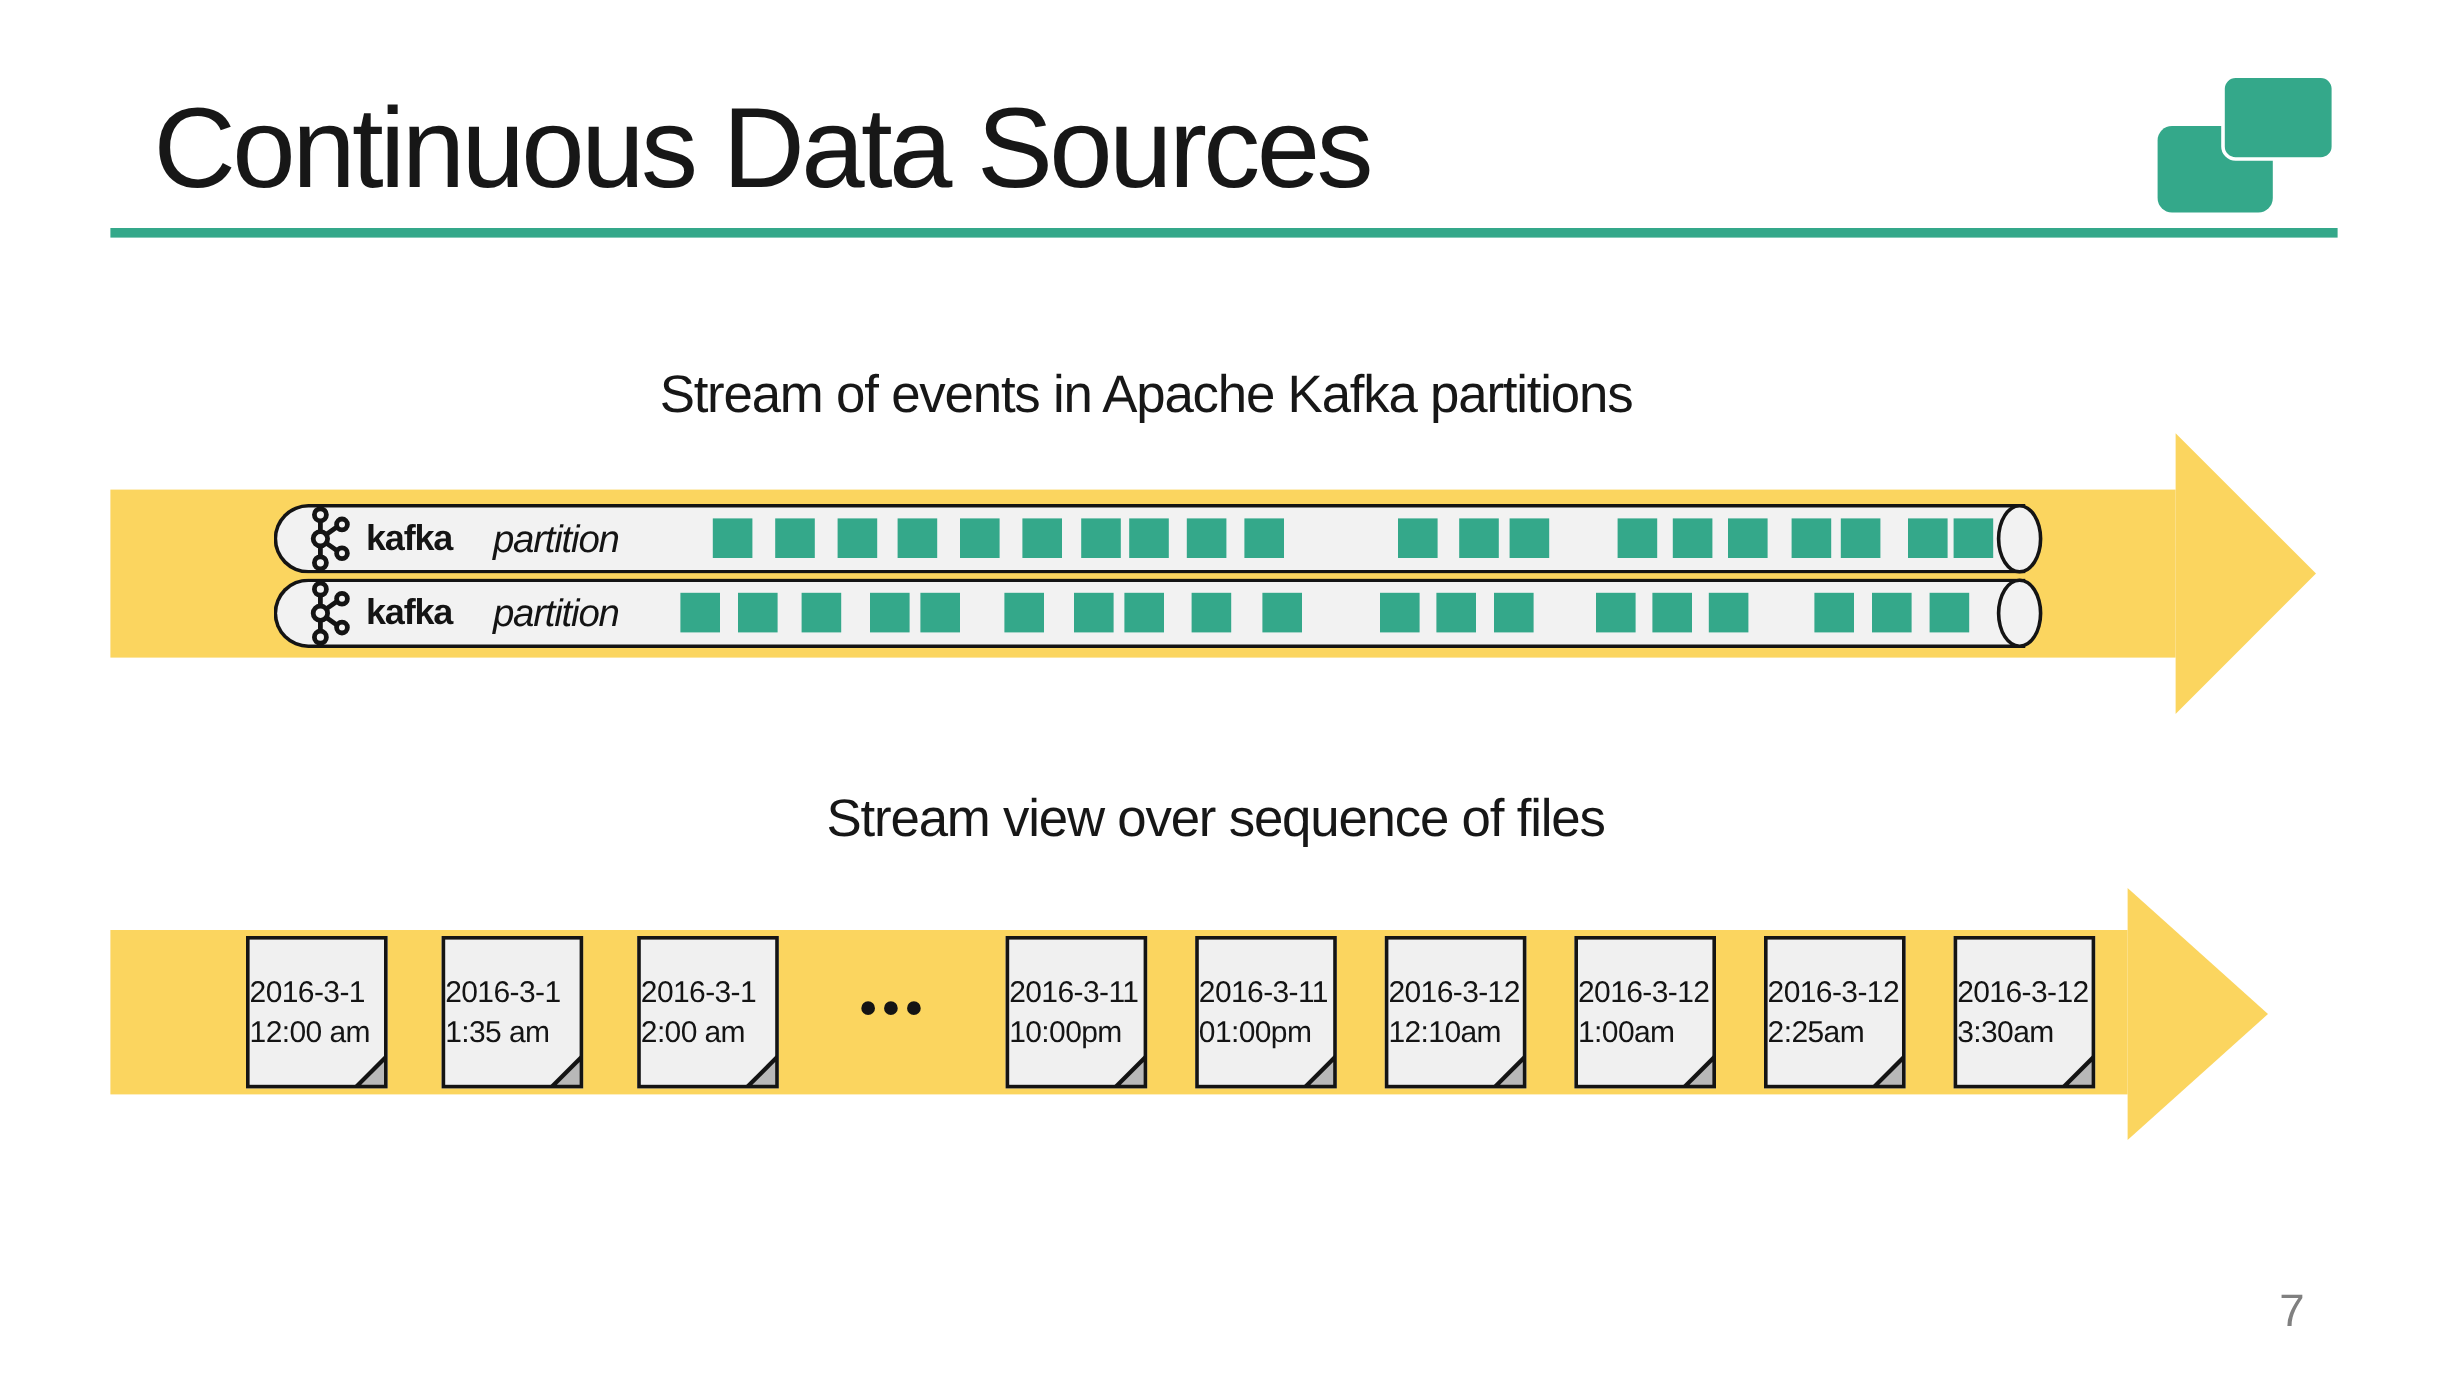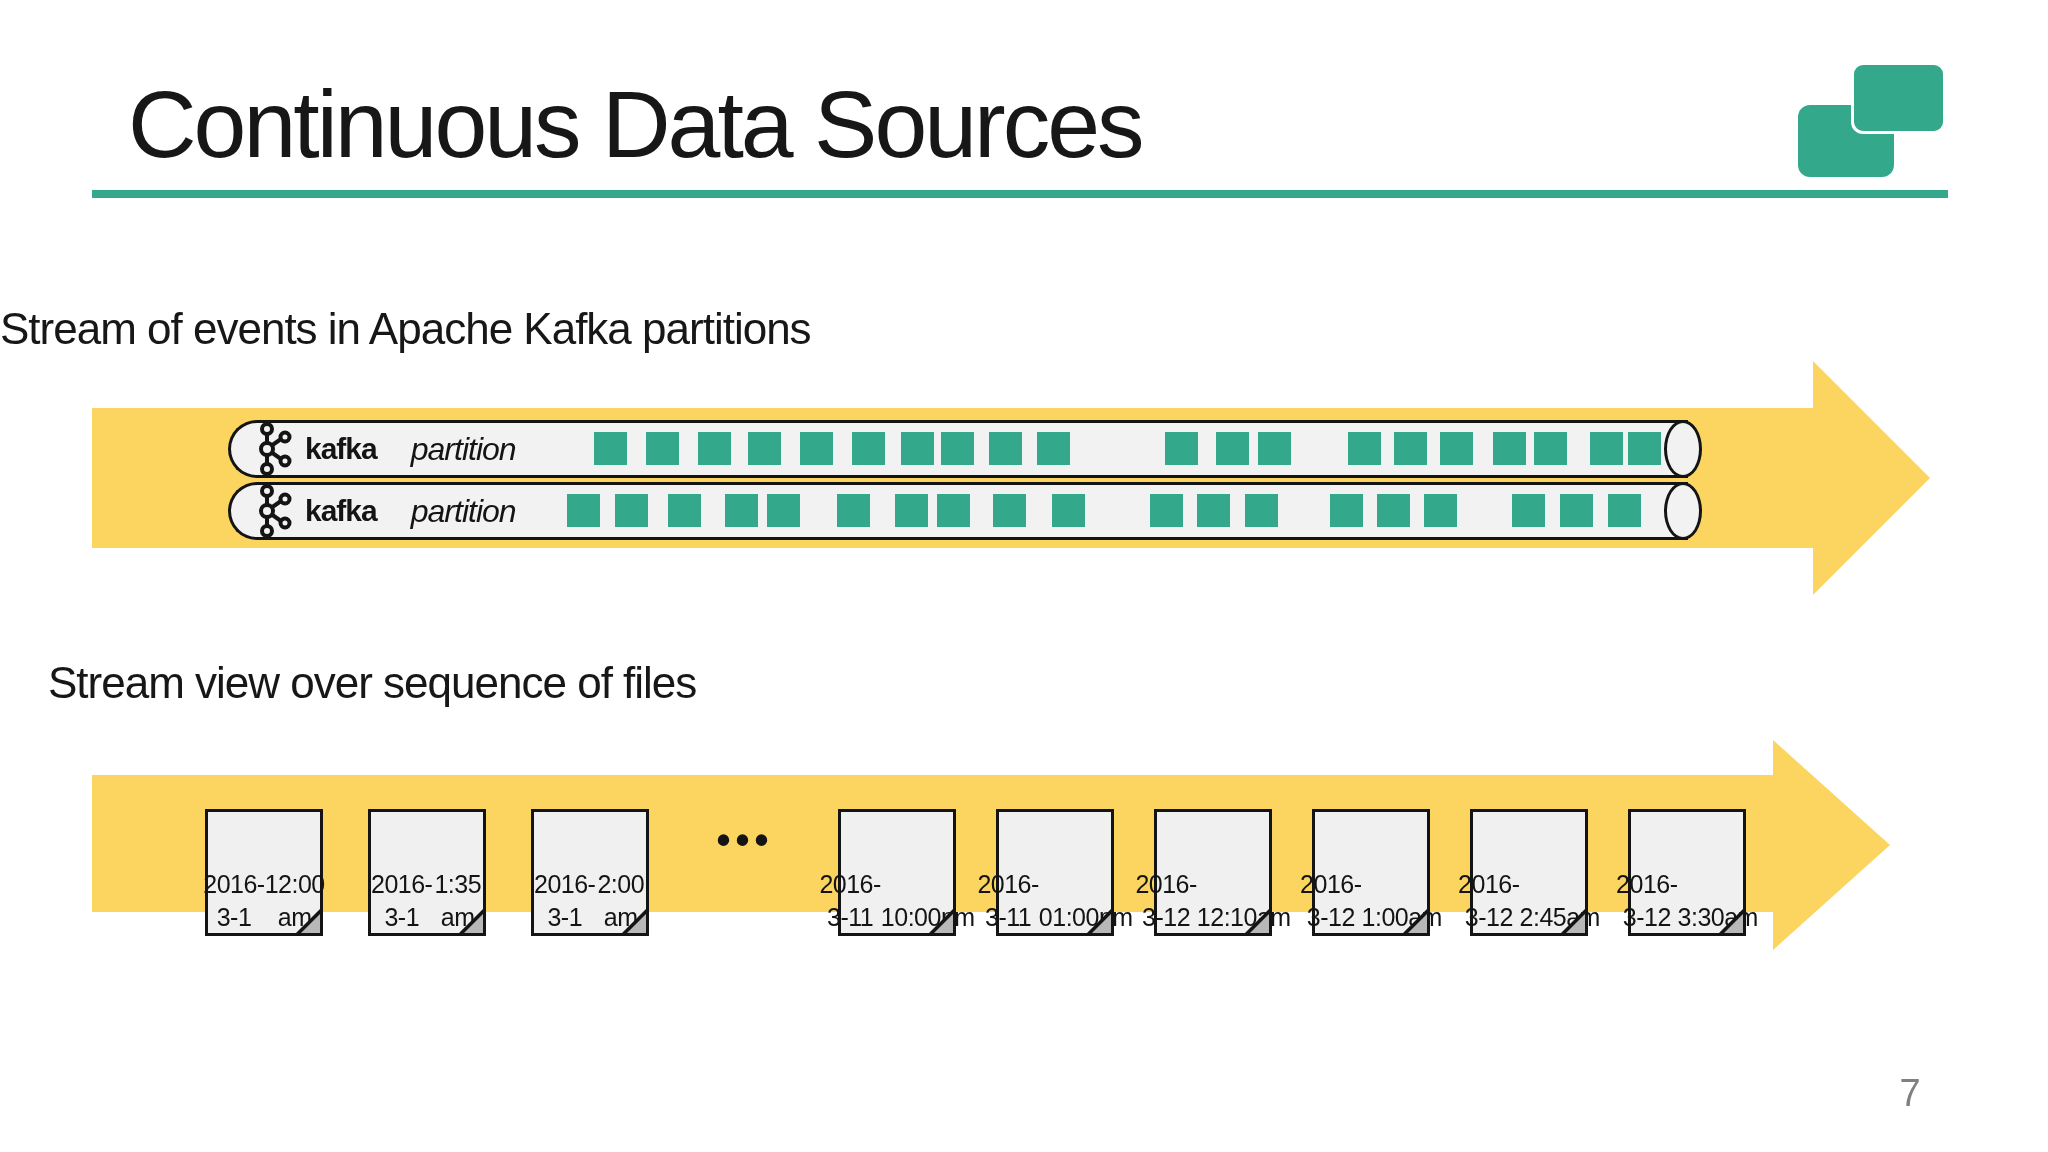--- a/index.html
+++ b/index.html
@@ -8,21 +8,21 @@
   .abs{position:absolute;}
 
   
   .title{left:128px;top:70px;font-size:95px;letter-spacing:-3px;color:#171717;white-space:nowrap;}
   .rule{left:92px;top:190px;width:1856px;height:8px;background:var(--teal);}
   .logo-back{left:1798px;top:105px;width:96px;height:72px;background:var(--teal);border-radius:12px;}
   .logo-front{left:1851px;top:62px;width:95px;height:72px;background:var(--teal);
               border-radius:12px;border:3px solid #ffffff;box-sizing:border-box;}
 
   
-  .heading{font-size:44px;letter-spacing:-1px;color:#171717;white-space:nowrap;}
+  .heading{font-size:44px;letter-spacing:-1px;color:#171717;text-align:center;white-space:nowrap;}
   .heading1{left:0;top:304px;width:1910px;}
   .heading2{left:0;top:658px;width:1930px;margin-left:48px;}
 
   
   .band{background:var(--yellow);}
   .band1{left:92px;top:408px;width:1721px;height:140px;}
   .head1{left:1813px;top:361px;width:0;height:0;border-top:117px solid transparent;
          border-bottom:117px solid transparent;border-left:117px solid var(--yellow);}
   .band2{left:92px;top:775px;width:1681px;height:137px;}
   .head2{left:1773px;top:740px;width:0;height:0;border-top:105px solid transparent;
@@ -35,23 +35,23 @@
   .cyl1{top:420px;} .cyl2{top:482px;}
   .cap{width:38px;height:58px;border:3px solid #141414;border-radius:50%;
        background:#f2f2f2;box-sizing:border-box;}
   .cap1{left:1664px;top:420px;} .cap2{left:1664px;top:482px;}
   .kafka-word{font-size:30px;font-weight:bold;letter-spacing:-1px;color:#141414;}
   .partition-word{font-size:32px;font-style:italic;letter-spacing:-1px;color:#141414;margin-left:24px;text-align:right;}
   .sq{position:absolute;width:33px;height:33px;background:var(--teal);}
 
   
   .file{position:absolute;top:780px;width:118px;height:127px;background:#f0f0f0;
-        border:3px solid #141414;box-sizing:border-box;display:flex;flex-direction:row;
-        align-items:flex-end;justify-content:center;line-height:1.3;font-size:25px;
-        letter-spacing:-0.5px;color:#141414;text-align:center;margin-top:29px;}
+        border:3px solid #141414;box-sizing:border-box;display:flex;flex-direction:column;
+        align-items:flex-start;justify-content:center;line-height:1.3;font-size:25px;
+        letter-spacing:-0.5px;color:#141414;text-align:center;}
   .fold-black{position:absolute;right:-1px;bottom:-1px;width:0;height:0;
               border-style:solid;border-width:0 0 26px 26px;
               border-color:transparent transparent #141414 transparent;}
   .fold-gray{position:absolute;right:0px;bottom:0px;width:0;height:0;
              border-style:solid;border-width:0 0 19px 19px;
              border-color:transparent transparent #b8b8b8 transparent;}
   .dots{left:685px;top:818px;width:120px;text-align:center;font-size:40px;font-weight:bold;
         letter-spacing:5px;color:#141414;}
 
   .page-num{left:1880px;top:1072px;width:60px;text-align:center;font-size:38px;color:#808080;}
@@ -187,21 +187,21 @@
       <div class="fold-gray"></div>
     </div>
     <div class="file" style="left: 1312px;">
       <span>2016-3-12</span>
       <span>1:00am</span>
       <div class="fold-black"></div>
       <div class="fold-gray"></div>
     </div>
     <div class="file" style="left: 1470px;">
       <span>2016-3-12</span>
-      <span>2:45am</span>
+      <span>2:25am</span>
       <div class="fold-black"></div>
       <div class="fold-gray"></div>
     </div>
     <div class="file" style="left: 1628px;">
       <span>2016-3-12</span>
       <span>3:30am</span>
       <div class="fold-black"></div>
       <div class="fold-gray"></div>
     </div>
   </div>

